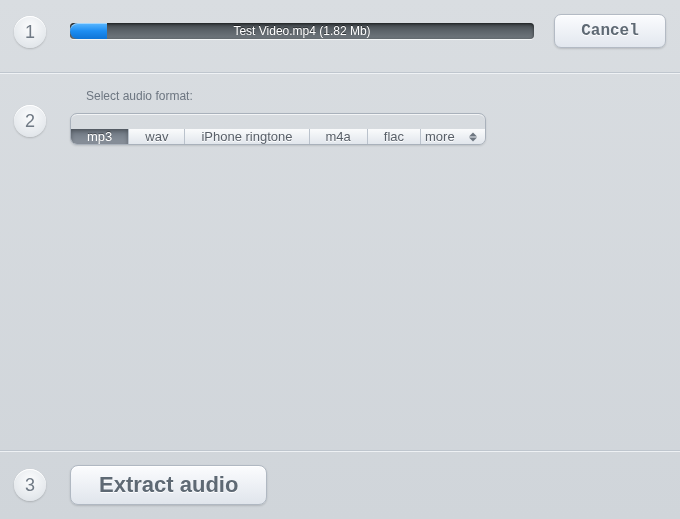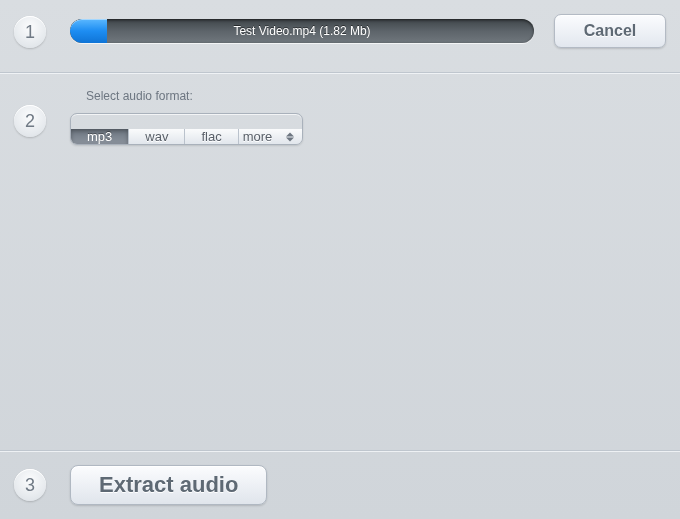--- a/index.html
+++ b/index.html
@@ -17,21 +17,21 @@
     background:radial-gradient(circle at 50% 35%,#fbfcfd,#e4e8ec 70%,#d9dde2);
     box-shadow:0 1px 2px rgba(0,0,0,.18),inset 0 1px 0 #fff;
     display:flex;align-items:center;justify-content:center;
     font-size:18px;color:#707a85;font-weight:500;
     flex:0 0 auto;
   }
   
   .row1{padding:14px 14px 24px 14px;align-items:center;}
   .row1 .step-circle{margin-right:24px;margin-top:2px;}
   .progress-wrap{
-    position:relative;flex:1;height:24px;border-radius:12px;
+    position:relative;flex:1;height:16px;border-radius:4px;
     background:linear-gradient(#3f4549,#5d646a 50%,#70777d);
     box-shadow:0 1px 0 rgba(255,255,255,.7),inset 0 1px 3px rgba(0,0,0,.6);
     overflow:hidden;
   }
   .progress-fill{
     position:absolute;top:0;left:0;bottom:0;width:8%;
     background:linear-gradient(#5bb8ff,#1d8df2 50%,#0f74d6);
     border-radius:12px 0 0 12px;
     box-shadow:inset 0 1px 0 rgba(255,255,255,.45);
   }
@@ -42,21 +42,21 @@
     text-shadow:0 -1px 0 rgba(0,0,0,.5);
     pointer-events:none;
   }
   .cancel-btn{
     margin-left:20px;width:110px;height:32px;border-radius:7px;
     background:linear-gradient(#fbfcfe,#e2e7ee);
     border:1px solid #b3bac4;
     box-shadow:0 1px 2px rgba(0,0,0,.15),inset 0 1px 0 #fff;
     display:flex;align-items:center;justify-content:center;
     font-size:16px;font-weight:bold;color:#5e6974;
-    text-shadow:0 1px 0 #fff;cursor:pointer;
+    text-shadow:0 1px 0 #fff;cursor:pointer;font-family:Liberation Mono, monospace;
   }
   .sep{height:1px;background:#bfc6ce;box-shadow:0 1px 0 #eff2f5;}
   
   .row2{padding:16px 14px 0 14px;align-items:flex-start;}
   .row2 .step-circle{margin-right:24px;margin-top:16px;}
   .row2-body{flex:1;}
   .fmt-label{font-size:12px;color:#6d7681;margin:0 0 10px 16px;}
   .seg{
     display:flex;height:30px;border-radius:7px;overflow:hidden;
     border:1px solid #a9b1bb;
@@ -112,20 +112,22 @@
 </div>
 <div class="sep"></div>
 
 <div class="row row2">
   <div class="step-circle">2</div>
   <div class="row2-body">
     <div class="fmt-label">Select audio format:</div>
     <div class="seg">
       <div class="seg-item selected">mp3</div>
       <div class="seg-item">wav</div>
+      <div class="seg-item">iPhone ringtone</div>
+      <div class="seg-item">m4a</div>
       <div class="seg-item">flac</div>
       <div class="seg-item seg-more">
         <span>more</span>
         <span class="arrows">
           <span class="up"></span>
             <span class="down"></span>
         </span>
       </div>
     </div>
   </div>

